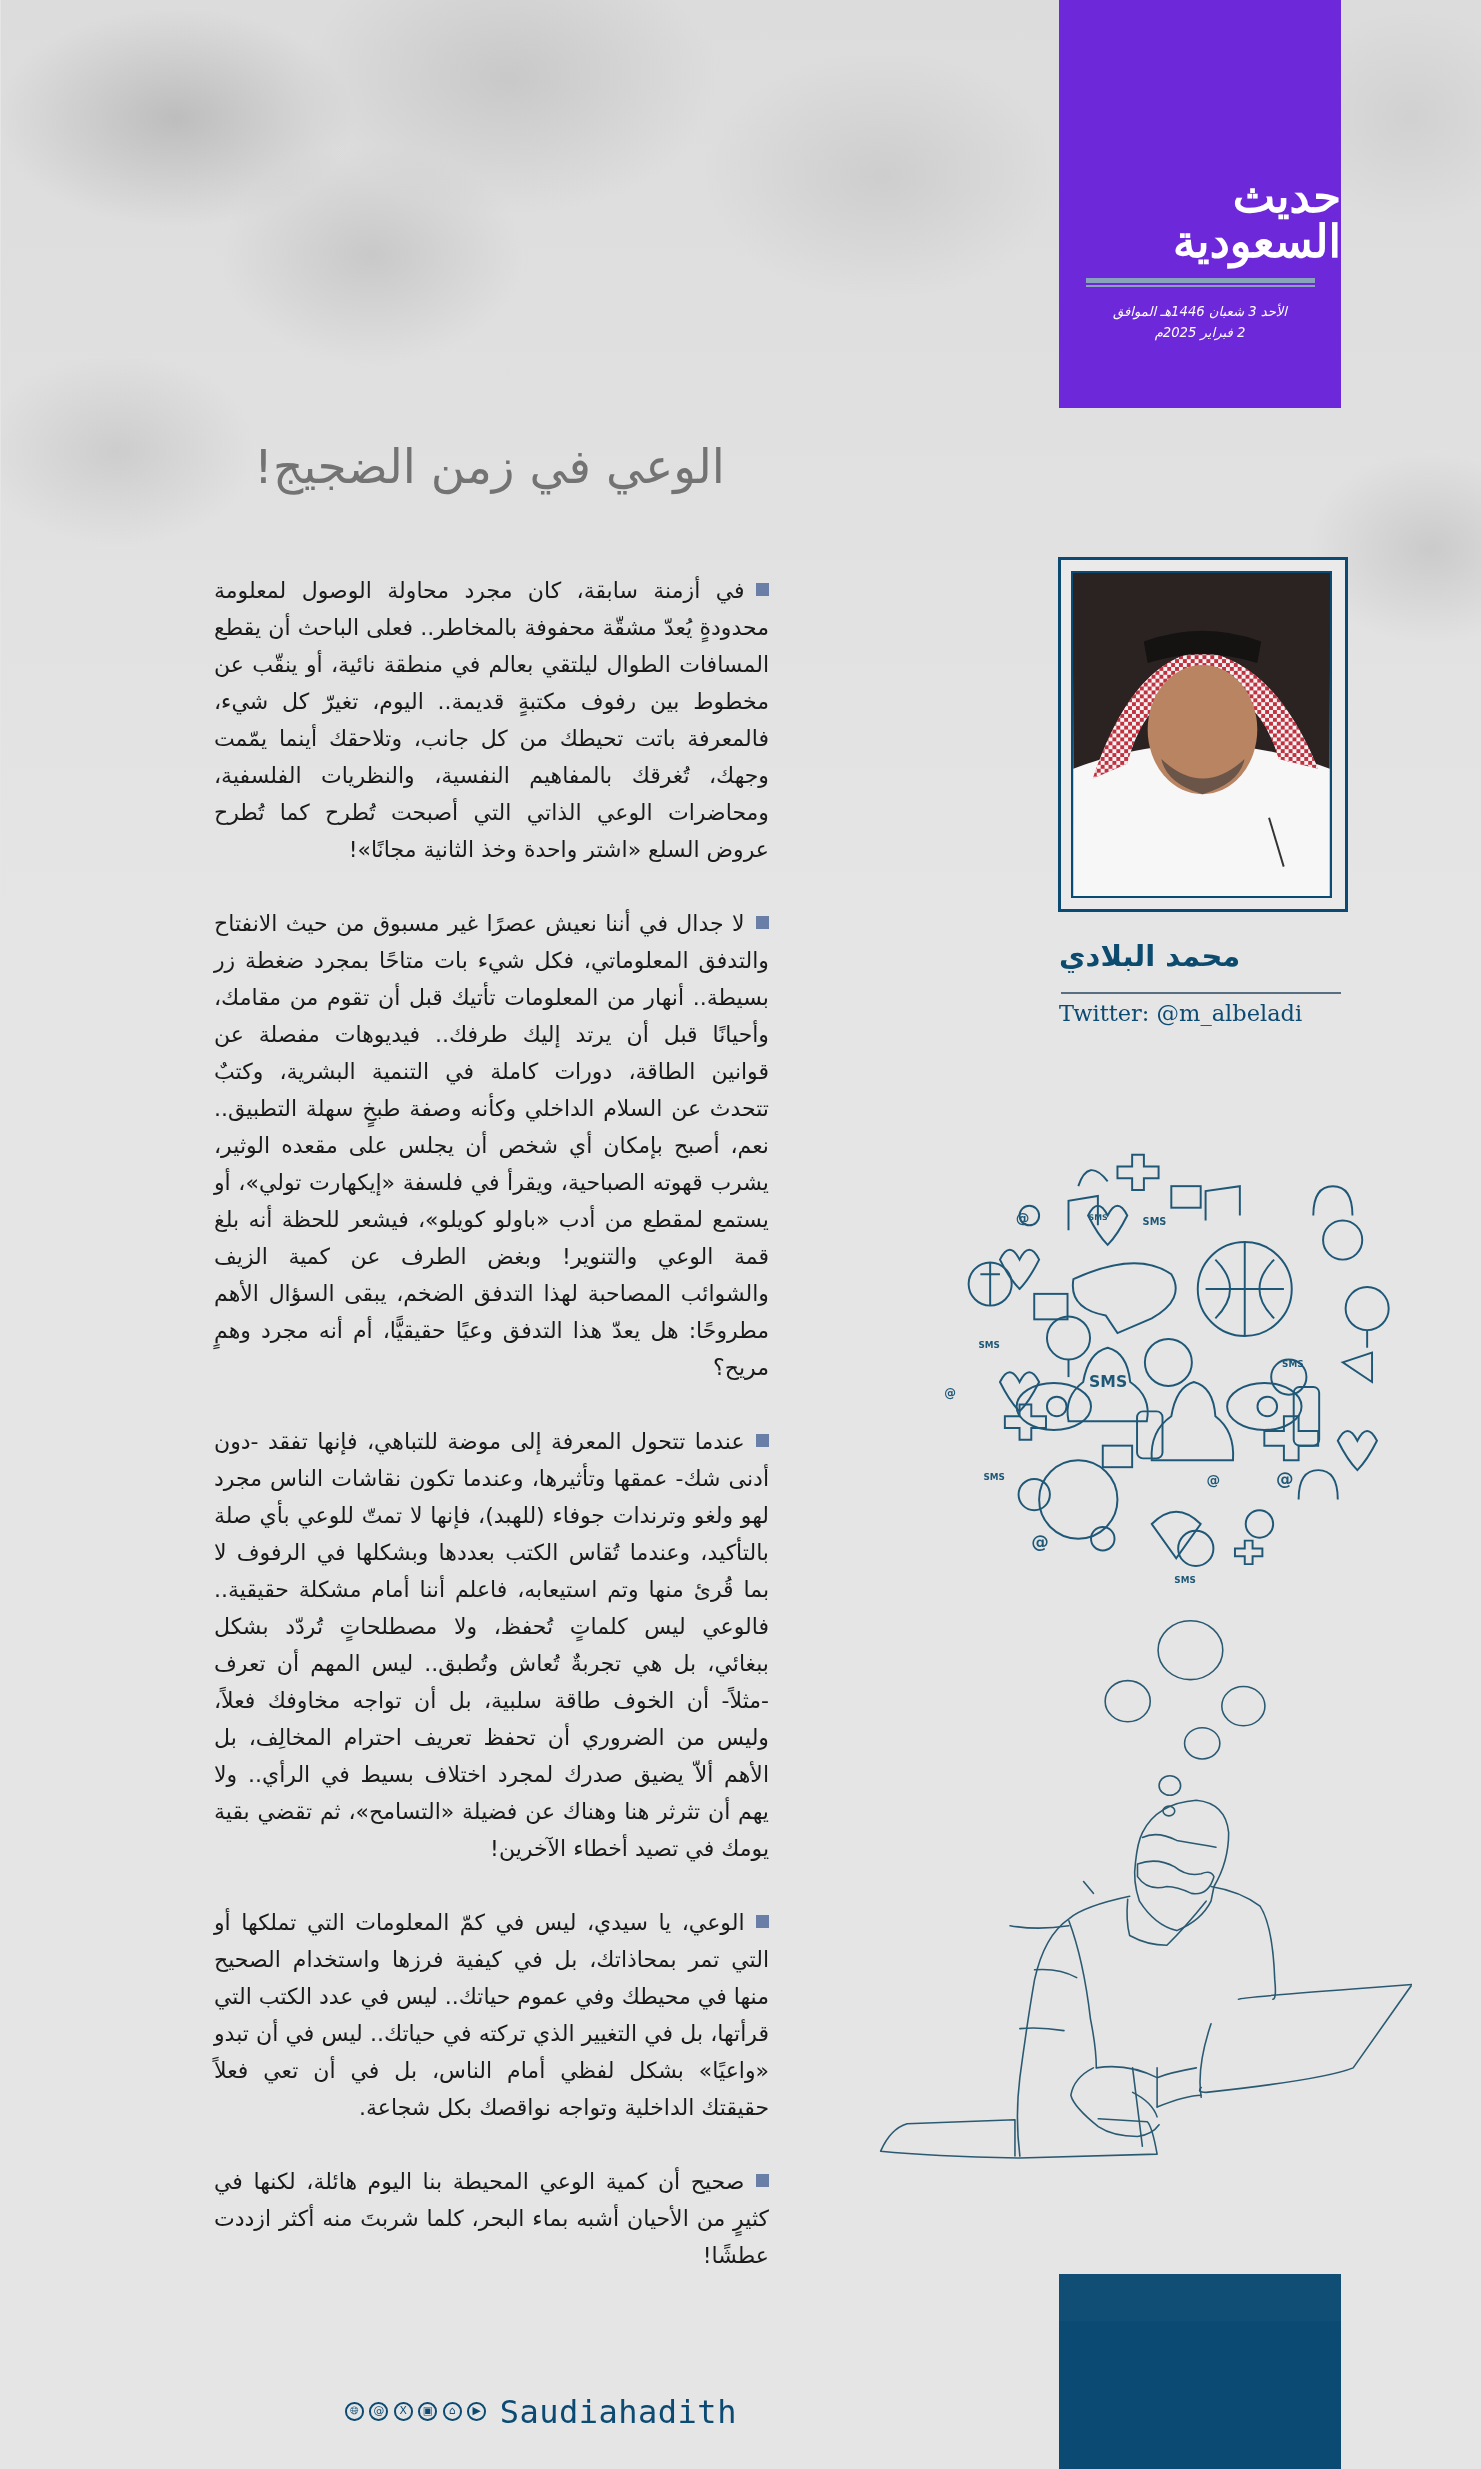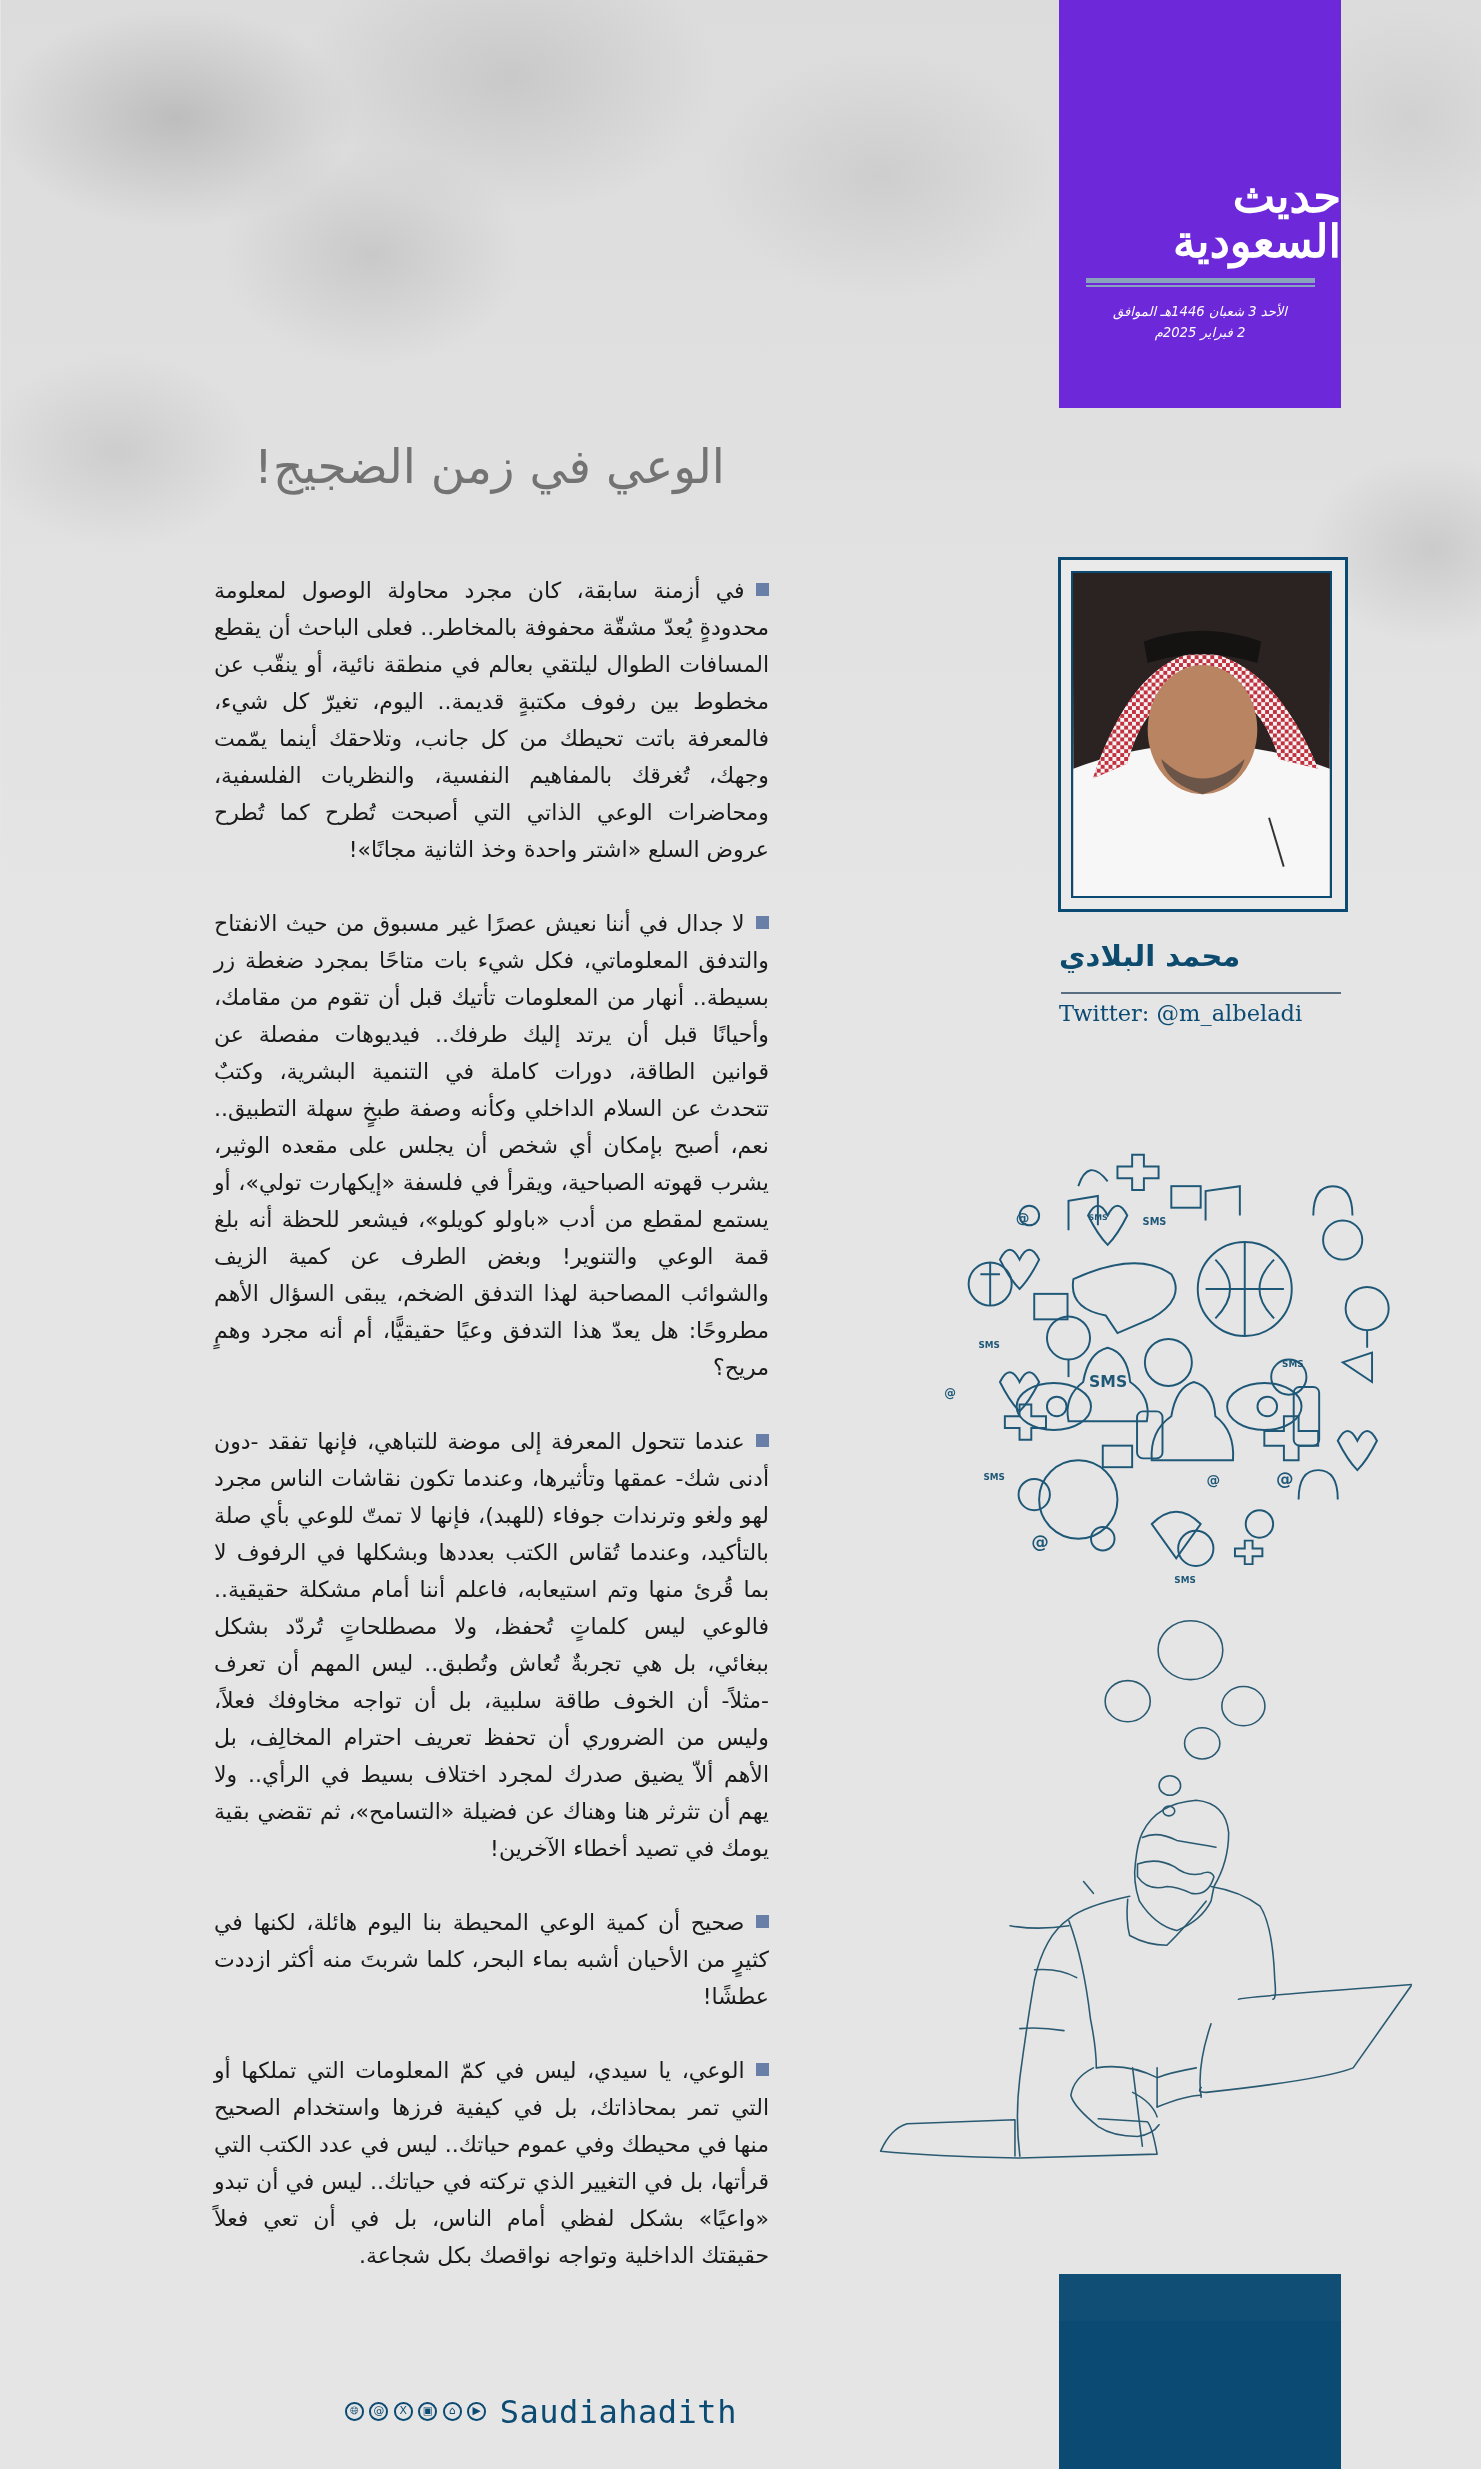--- a/index.html
+++ b/index.html
@@ -100,22 +100,22 @@
     <div>2 فبراير 2025م</div>
   </div>
 </div>
 
 <h1 class="title" style="margin:0;">الوعي في زمن الضجيج!</h1>
 
 <div class="article">
   <p class="para"><span class="bullet"></span><span>في أزمنة سابقة، كان مجرد محاولة الوصول لمعلومة محدودةٍ يُعدّ مشقّة محفوفة بالمخاطر.. فعلى الباحث أن يقطع المسافات الطوال ليلتقي بعالم في منطقة نائية، أو ينقّب عن مخطوط بين رفوف مكتبةٍ قديمة.. اليوم، تغيرّ كل شيء، فالمعرفة باتت تحيطك من كل جانب، وتلاحقك أينما يمّمت وجهك، تُغرقك بالمفاهيم النفسية، والنظريات الفلسفية، ومحاضرات الوعي الذاتي التي أصبحت تُطرح كما تُطرح عروض السلع «اشتر واحدة وخذ الثانية مجانًا»!</span></p>
   <p class="para"><span class="bullet"></span><span>لا جدال في أننا نعيش عصرًا غير مسبوق من حيث الانفتاح والتدفق المعلوماتي، فكل شيء بات متاحًا بمجرد ضغطة زر بسيطة.. أنهار من المعلومات تأتيك قبل أن تقوم من مقامك، وأحيانًا قبل أن يرتد إليك طرفك.. فيديوهات مفصلة عن قوانين الطاقة، دورات كاملة في التنمية البشرية، وكتبٌ تتحدث عن السلام الداخلي وكأنه وصفة طبخٍ سهلة التطبيق.. نعم، أصبح بإمكان أي شخص أن يجلس على مقعده الوثير، يشرب قهوته الصباحية، ويقرأ في فلسفة «إيكهارت تولي»، أو يستمع لمقطع من أدب «باولو كويلو»، فيشعر للحظة أنه بلغ قمة الوعي والتنوير! وبغض الطرف عن كمية الزيف والشوائب المصاحبة لهذا التدفق الضخم، يبقى السؤال الأهم مطروحًا: هل يعدّ هذا التدفق وعيًا حقيقيًّا، أم أنه مجرد وهمٍ مريح؟</span></p>
   <p class="para"><span class="bullet"></span><span>عندما تتحول المعرفة إلى موضة للتباهي، فإنها تفقد -دون أدنى شك- عمقها وتأثيرها، وعندما تكون نقاشات الناس مجرد لهو ولغو وترندات جوفاء (للهبد)، فإنها لا تمتّ للوعي بأي صلة بالتأكيد، وعندما تُقاس الكتب بعددها وبشكلها في الرفوف لا بما قُرئ منها وتم استيعابه، فاعلم أننا أمام مشكلة حقيقية.. فالوعي ليس كلماتٍ تُحفظ، ولا مصطلحاتٍ تُردّد بشكل ببغائي، بل هي تجربةٌ تُعاش وتُطبق.. ليس المهم أن تعرف -مثلاً- أن الخوف طاقة سلبية، بل أن تواجه مخاوفك فعلاً، وليس من الضروري أن تحفظ تعريف احترام المخالِف، بل الأهم ألاّ يضيق صدرك لمجرد اختلاف بسيط في الرأي.. ولا يهم أن تثرثر هنا وهناك عن فضيلة «التسامح»، ثم تقضي بقية يومك في تصيد أخطاء الآخرين!</span></p>
+  <p class="para"><span class="bullet"></span><span>الوعي، يا سيدي، ليس في كمّ المعلومات التي تملكها أو التي تمر بمحاذاتك، بل في كيفية فرزها واستخدام الصحيح منها في محيطك وفي عموم حياتك.. ليس في عدد الكتب التي قرأتها، بل في التغيير الذي تركته في حياتك.. ليس في أن تبدو «واعيًا» بشكل لفظي أمام الناس، بل في أن تعي فعلاً حقيقتك الداخلية وتواجه نواقصك بكل شجاعة.</span></p>
   <p class="para"><span class="bullet"></span><span>صحيح أن كمية الوعي المحيطة بنا اليوم هائلة، لكنها في كثيرٍ من الأحيان أشبه بماء البحر، كلما شربتَ منه أكثر ازددت عطشًا!</span></p>
-  <p class="para"><span class="bullet"></span><span>الوعي، يا سيدي، ليس في كمّ المعلومات التي تملكها أو التي تمر بمحاذاتك، بل في كيفية فرزها واستخدام الصحيح منها في محيطك وفي عموم حياتك.. ليس في عدد الكتب التي قرأتها، بل في التغيير الذي تركته في حياتك.. ليس في أن تبدو «واعيًا» بشكل لفظي أمام الناس، بل في أن تعي فعلاً حقيقتك الداخلية وتواجه نواقصك بكل شجاعة.</span></p>
 </div>
 
 <div class="photo-frame">
   <div class="photo">
     <svg width="257" height="323" viewBox="0 0 262 330">
       <rect x="0" y="0" width="262" height="330" fill="#2b2322"></rect>
       <path d="M0 200 Q130 150 262 200 L262 330 L0 330 Z" fill="#f7f7f7"></path>
       <path d="M20 210 Q60 90 130 80 Q205 90 250 200 L210 190 Q190 120 130 115 Q75 120 55 195 Z" fill="#d86f7c"></path>
       <path d="M20 210 Q60 90 130 80 Q205 90 250 200 L210 190 Q190 120 130 115 Q75 120 55 195 Z" fill="url(#checks)"></path>
       <ellipse cx="132" cy="160" rx="56" ry="66" fill="#b98462"></ellipse>

